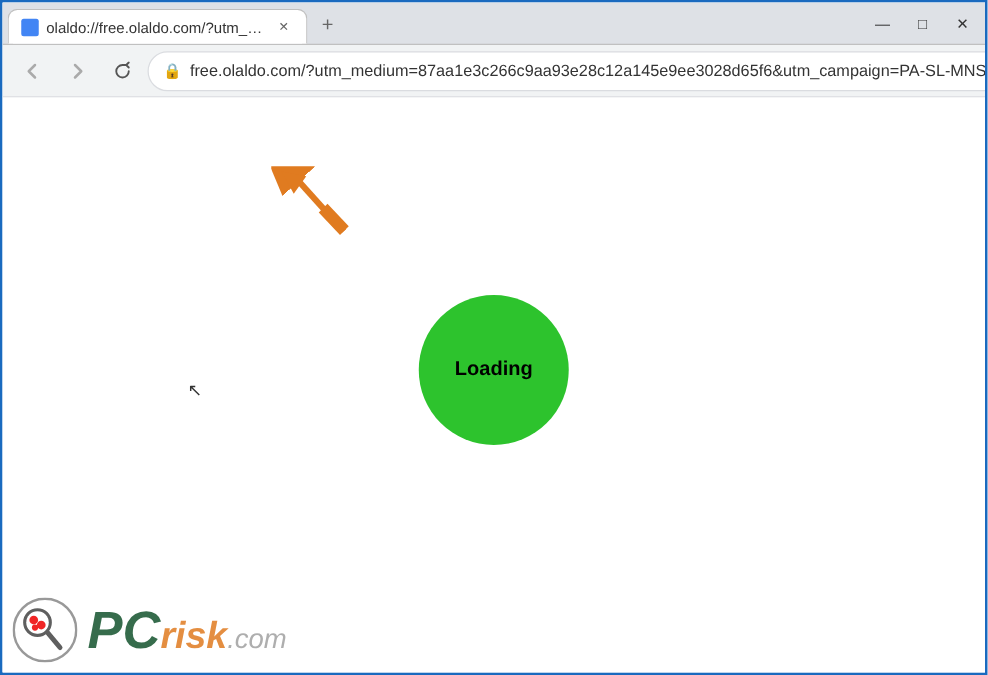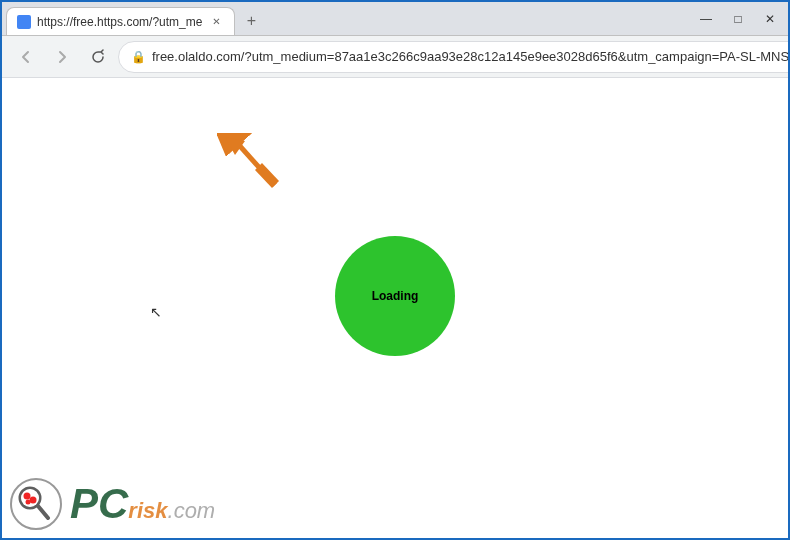--- a/index.html
+++ b/index.html
@@ -198,21 +198,21 @@
     }
 
     .loading-circle {
       width: 120px;
       height: 120px;
       background: #2dc32d;
       border-radius: 50%;
       display: flex;
       align-items: center;
       justify-content: center;
-      font-size: 12px;
+      font-size: 16px;
       font-weight: bold;
       color: #000;
     }
 
     
     .arrow-annotation {
       position: absolute;
       top: 55px;
       left: 215px;
       width: 60px;
@@ -251,21 +251,21 @@
   </style>
 </head>
 <body>
 
 <div class="window-frame">
 
   <div class="title-bar">
     <div class="tab-area">
       <div class="tab">
         <div class="tab-favicon"></div>
-        <span class="tab-title">https://free.https.com/?utm_me</span>
+        <span class="tab-title">olaldo://free.olaldo.com/?utm_me</span>
         <div class="tab-close">✕</div>
       </div>
       <div class="new-tab-btn">+</div>
     </div>
     <div class="window-controls">
       <div class="win-btn">—</div>
       <div class="win-btn">□</div>
       <div class="win-btn close">✕</div>
     </div>
   </div>
@@ -330,18 +330,18 @@
         <circle cx="20" cy="20" r="9" fill="#fff"></circle>
 
         <circle cx="17" cy="18" r="3.5" fill="#e00"></circle>
         <circle cx="23" cy="22" r="3.5" fill="#e00"></circle>
         <circle cx="18" cy="24" r="2.5" fill="#e00"></circle>
 
         <line x1="28" y1="28" x2="38" y2="40" stroke="#444" stroke-width="4" stroke-linecap="round"></line>
       </svg>
 
       <div class="pcrisk-text-area">
-        <span style="color:#14532d; font-size:42px; font-weight:900; font-style:italic; font-family:Arial Black, Arial, sans-serif;">PC</span><span style="color:#e07b20; font-size:22px; font-weight:700; font-style:italic; font-family:Arial, sans-serif;">risk</span><span style="color:#a0a0a0; font-size:22px; font-weight:400; font-style:italic; font-family:Arial, sans-serif;margin-top:25px;">.com</span>
+        <span style="color:#14532d; font-size:42px; font-weight:900; font-style:italic; font-family:Arial Black, Arial, sans-serif;">PC</span><span style="color:#e07b20; font-size:30px; font-weight:700; font-style:italic; font-family:Arial, sans-serif;">risk</span><span style="color:#a0a0a0; font-size:22px; font-weight:400; font-style:italic; font-family:Arial, sans-serif;margin-top:25px;">.com</span>
       </div>
     </div>
 
   </div>
 </div>
 
 </body></html>

